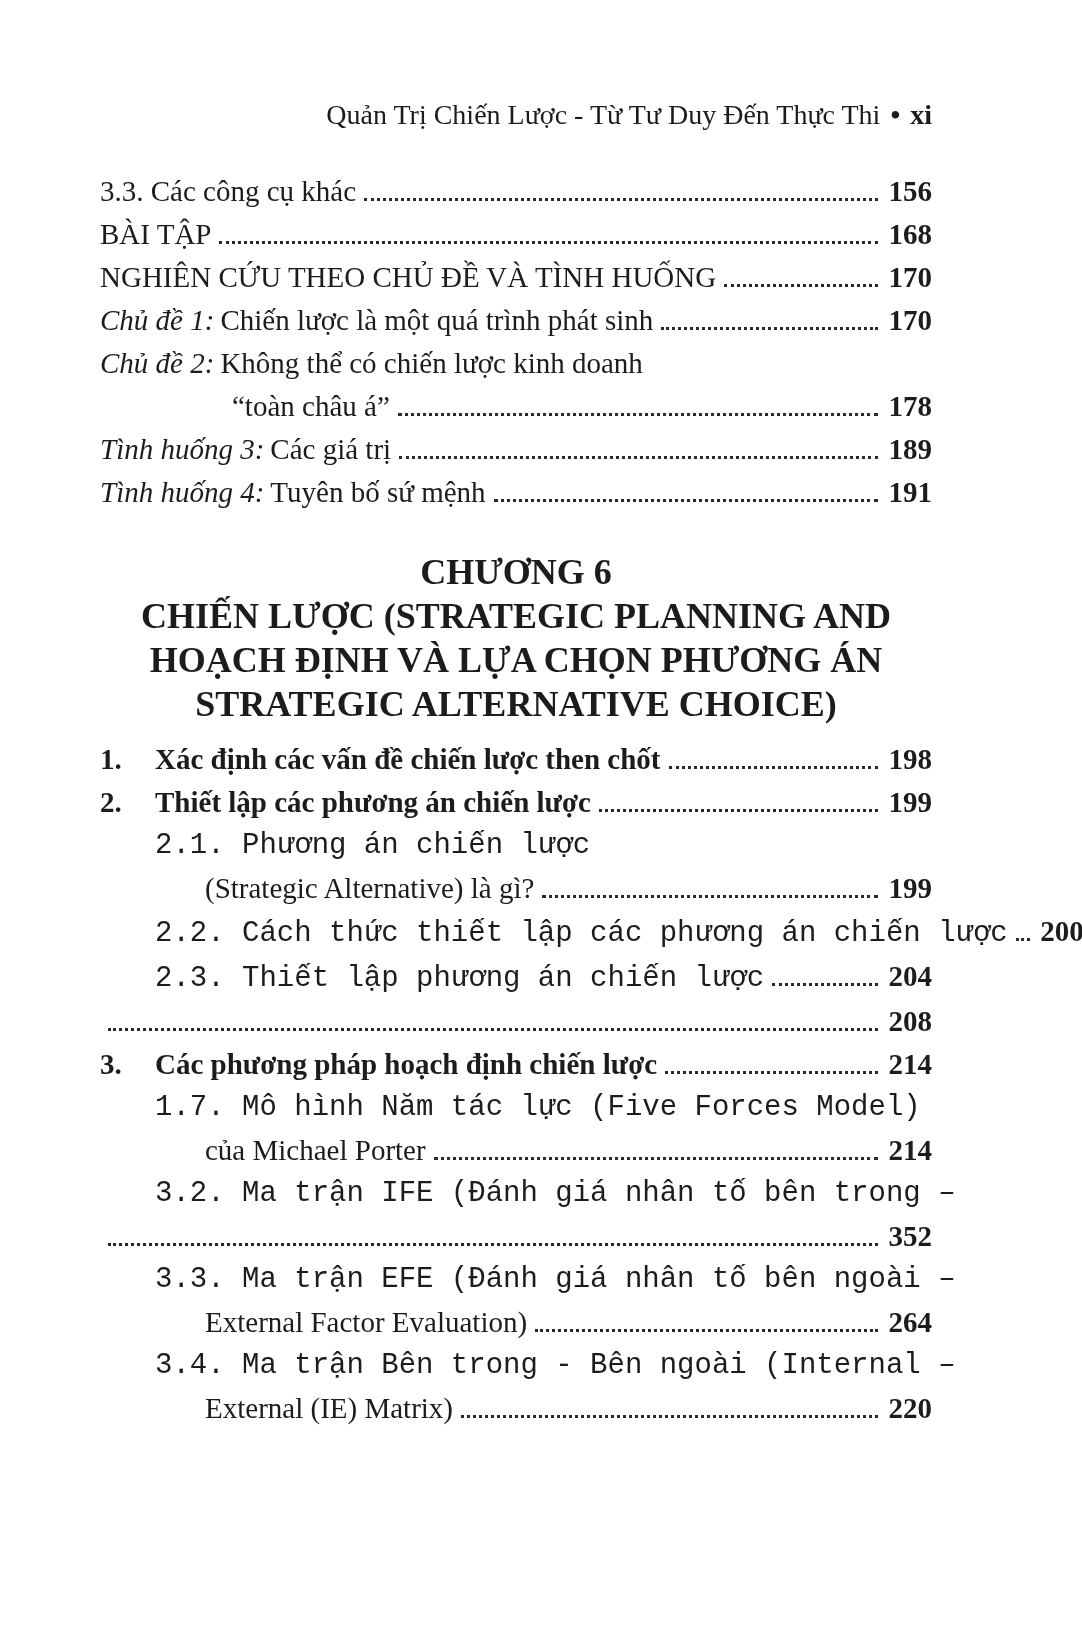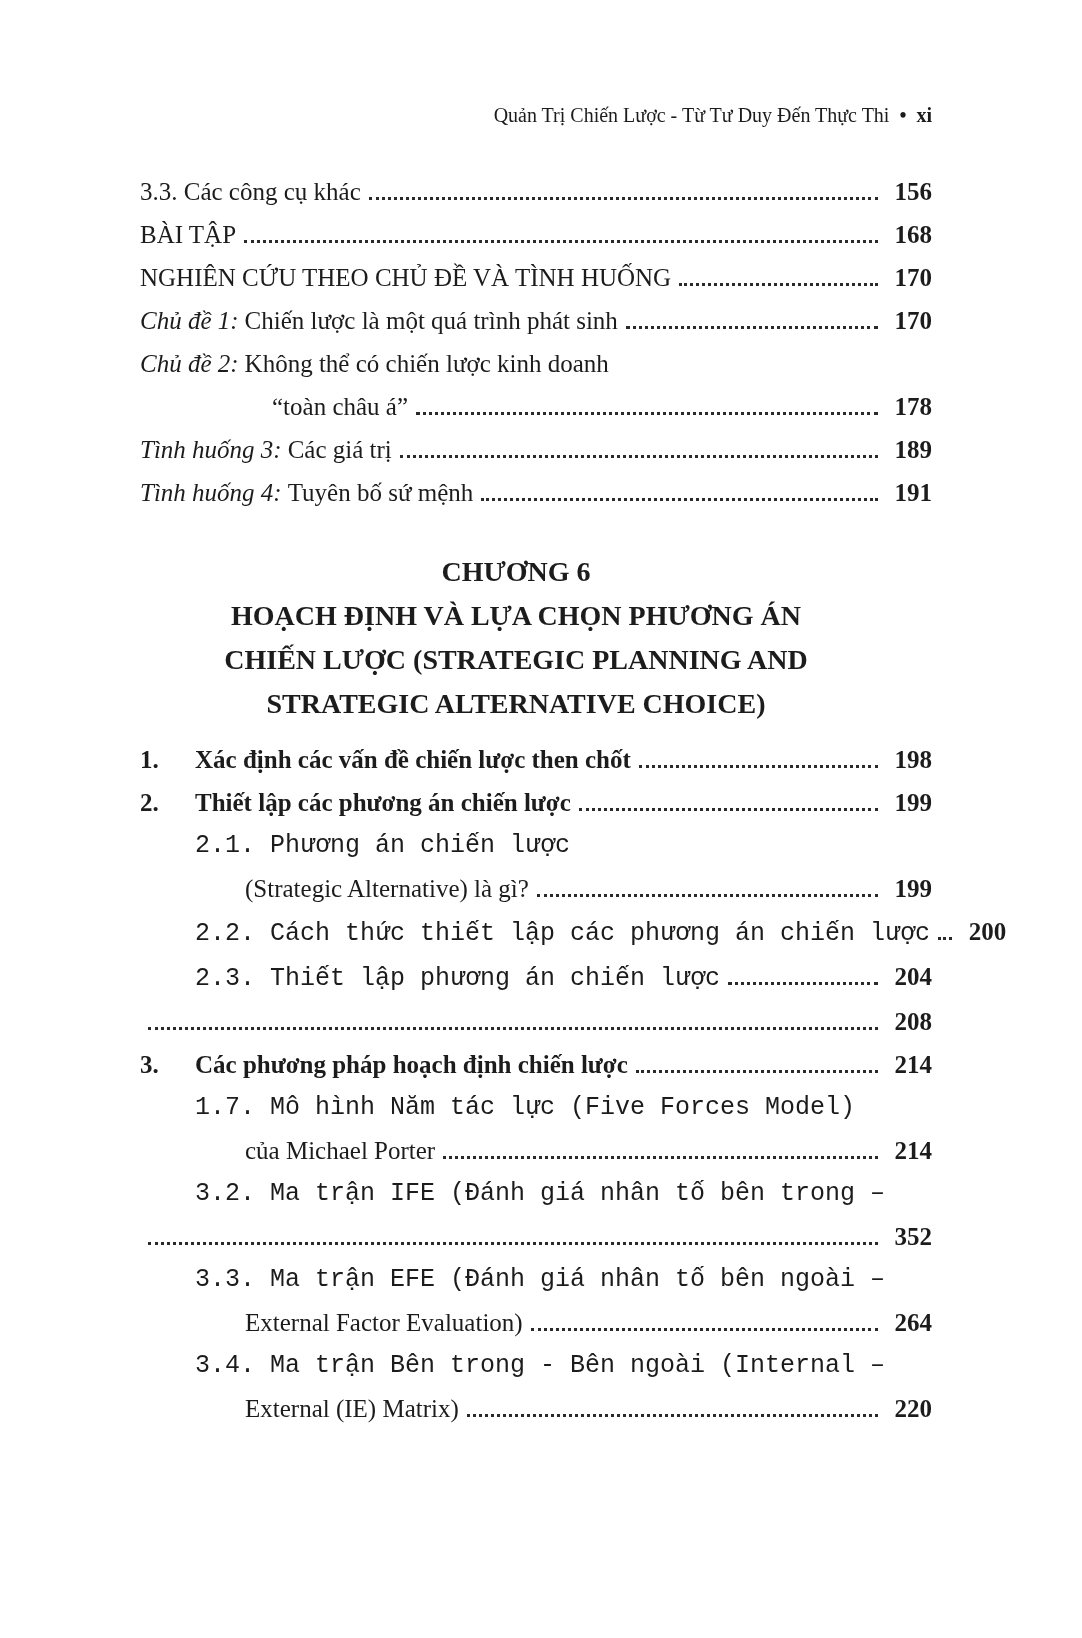--- a/index.html
+++ b/index.html
@@ -11,30 +11,30 @@
     font-family: "Liberation Serif", "DejaVu Serif", serif;
     overflow: hidden;
     position: relative;
   }
   .page {
     padding: 100px 150px 0 100px;
   }
   
   .running-header {
     text-align: right;
-    font-size: 20px;
+    font-size: 28px;
     line-height: 30px;
     margin-bottom: 40px;
     white-space: nowrap;
   }
   .running-header .sep { font-weight: bold; margin: 0 10px; }
   .running-header .folio { font-weight: bold; }
 
   
-  .toc { font-size: 25px; margin-left: 40px; }
+  .toc { font-size: 29px; }
   .row {
     display: flex;
     align-items: baseline;
     line-height: 43px;
     width: 100%;
   }
   .t { white-space: nowrap; }
   .lbl { font-style: italic; margin-right: 6px; }
   .dots {
     flex: 1 1 auto;
@@ -43,21 +43,21 @@
     border-bottom: 3px dotted #2a2a2a;
     margin: 0 4px 0 8px;
   }
   .pg { min-width: 50px; text-align: right; white-space: nowrap; font-weight: bold; }
   .indent1 { margin-left: 132px; }
 
   
   .chapter-head {
     text-align: center;
     font-weight: bold;
-    font-size: 28px;
+    font-size: 36px;
     line-height: 44px;
     margin: 36px 0 12px 0;
   }
 
   
   .num { flex: 0 0 55px; }
   .brow .num, .brow .t { font-weight: bold; }
   .sub  { margin-left: 55px; font-family: Liberation Mono, monospace; }
   .sub2 { margin-left: 105px; }
 </style>
@@ -115,22 +115,22 @@
     <div class="row">
       <span class="t"><i class="lbl">Tình huống 4:</i><span>Tuyên bố sứ mệnh</span></span>
       <span class="dots"></span>
       <span class="pg">191</span>
     </div>
 
   </div>
 
   <div class="chapter-head">
     <div>CHƯƠNG 6</div>
+    <div>CHIẾN LƯỢC (STRATEGIC PLANNING AND</div>
     <div>HOẠCH ĐỊNH VÀ LỰA CHỌN PHƯƠNG ÁN</div>
-    <div>CHIẾN LƯỢC (STRATEGIC PLANNING AND</div>
     <div>STRATEGIC ALTERNATIVE CHOICE)</div>
   </div>
 
   <div class="toc">
 
     <div class="row brow">
       <span class="num">1.</span>
       <span class="t">Xác định các vấn đề chiến lược then chốt</span>
       <span class="dots"></span>
       <span class="pg">198</span>

